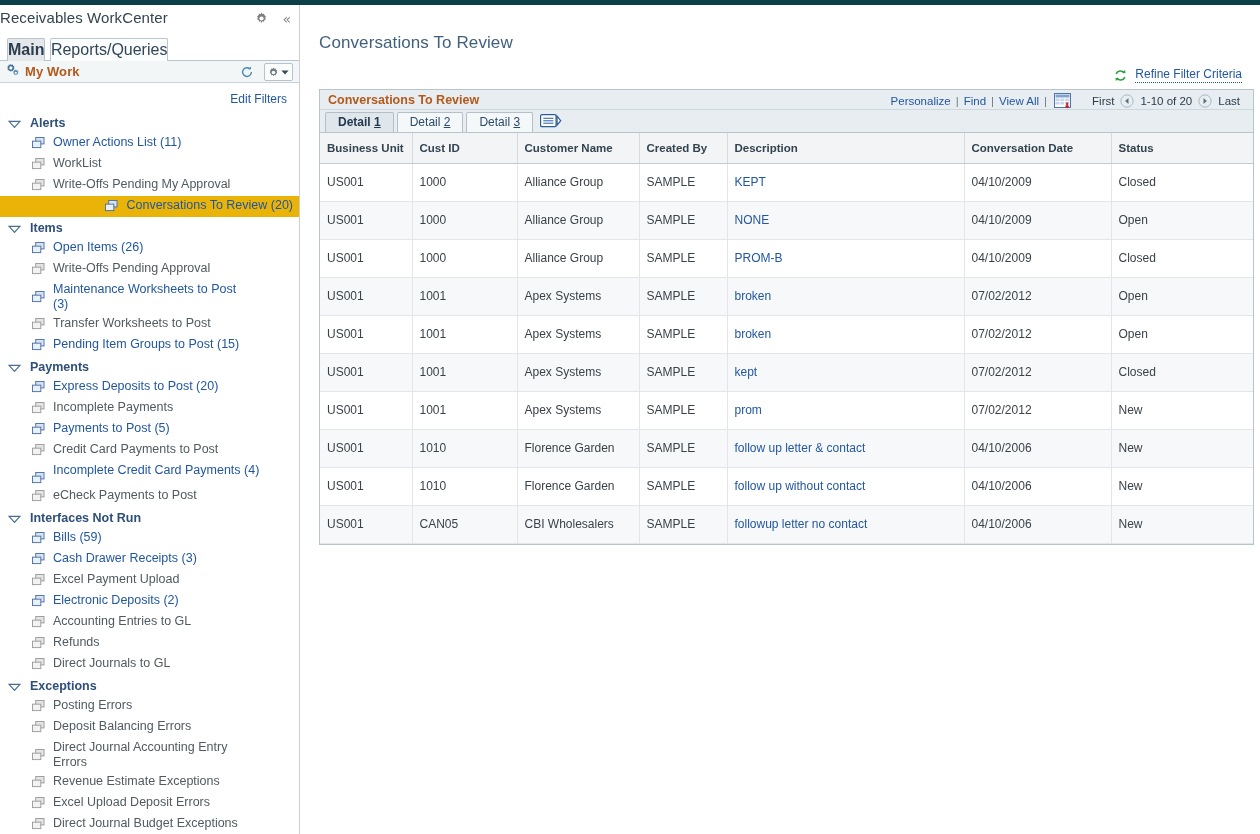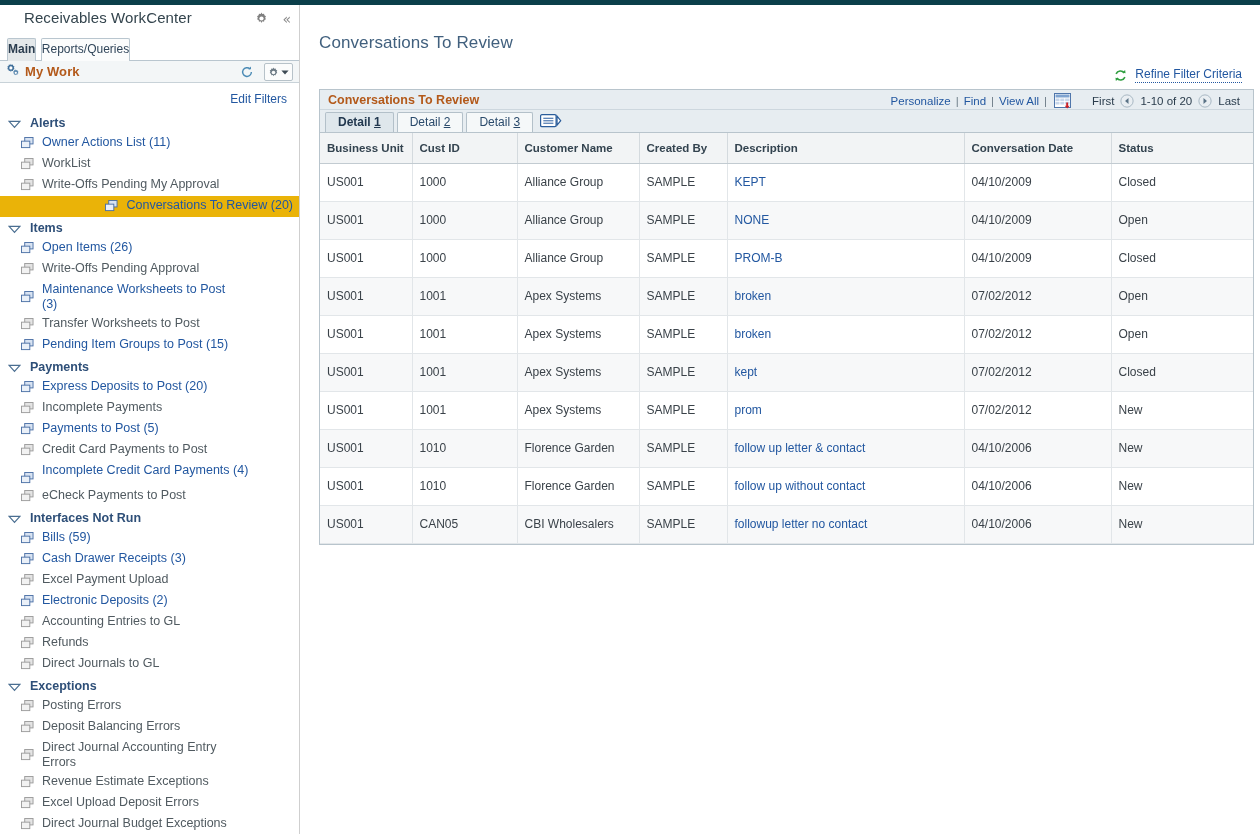--- a/index.html
+++ b/index.html
@@ -25,21 +25,21 @@
     position: absolute; top: 0; left: 0;
     width: 300px; height: 829px;
     background: #ffffff;
     border-right: 1px solid #cfcfcf;
     box-sizing: border-box;
     overflow: hidden;
   }
   .sb-header {
     position: relative;
     height: 29px;
-    padding: 4px 8px 0 24px;
+    padding: 4px 8px 0 0;
     box-sizing: border-box;
   }
   .sb-title {
     font-size: 15px;
     color: #33444d;
     letter-spacing: .1px;
   }
   .sb-header-icons {
     position: absolute; right: 8px; top: 7px;
     display: flex; align-items: center; gap: 14px;
@@ -56,21 +56,21 @@
     height: 23px;
     margin: 4px 0 0 0;
     padding-left: 7px;
     box-sizing: border-box;
     border-bottom: 1px solid #b9c6cf;
   }
   .sb-tab {
     display: inline-block;
     height: 37px; line-height: 21px;
     padding: 0 0;
-    font-size: 12px;
+    font-size: 16px;
     border: 1px solid #b9c6cf;
     border-bottom: none;
     background: #eef1f3;
     color: #31465a;
     vertical-align: top;
     box-sizing: border-box;
     border-radius: 2px 2px 0 0;
     cursor: pointer;
   }
   .sb-tab.active {
@@ -119,21 +119,21 @@
     padding: 4px 0 3px 8px;
   }
   .grp-caret {
     width: 13px; height: 13px; flex: none; margin-right: 9px;
   }
   .grp-label {
     font-size: 12.5px; font-weight: bold; color: #2e4f78;
   }
   .leaf {
     display: flex; align-items: flex-start;
-    padding: 2px 6px 2px 21px;
+    padding: 2px 6px 2px 32px;
     min-height: 17px;
     cursor: pointer;
   }
   .leaf.sel { background: #eab308; justify-content: flex-end; }
   .leaf-ico { width: 13px; height: 12px; flex: none; margin: 2px 8px 0 0; }
   .leaf-label {
     font-size: 12.5px; line-height: 15px;
     color: #2257a0;
     max-width: 232px;
   }

